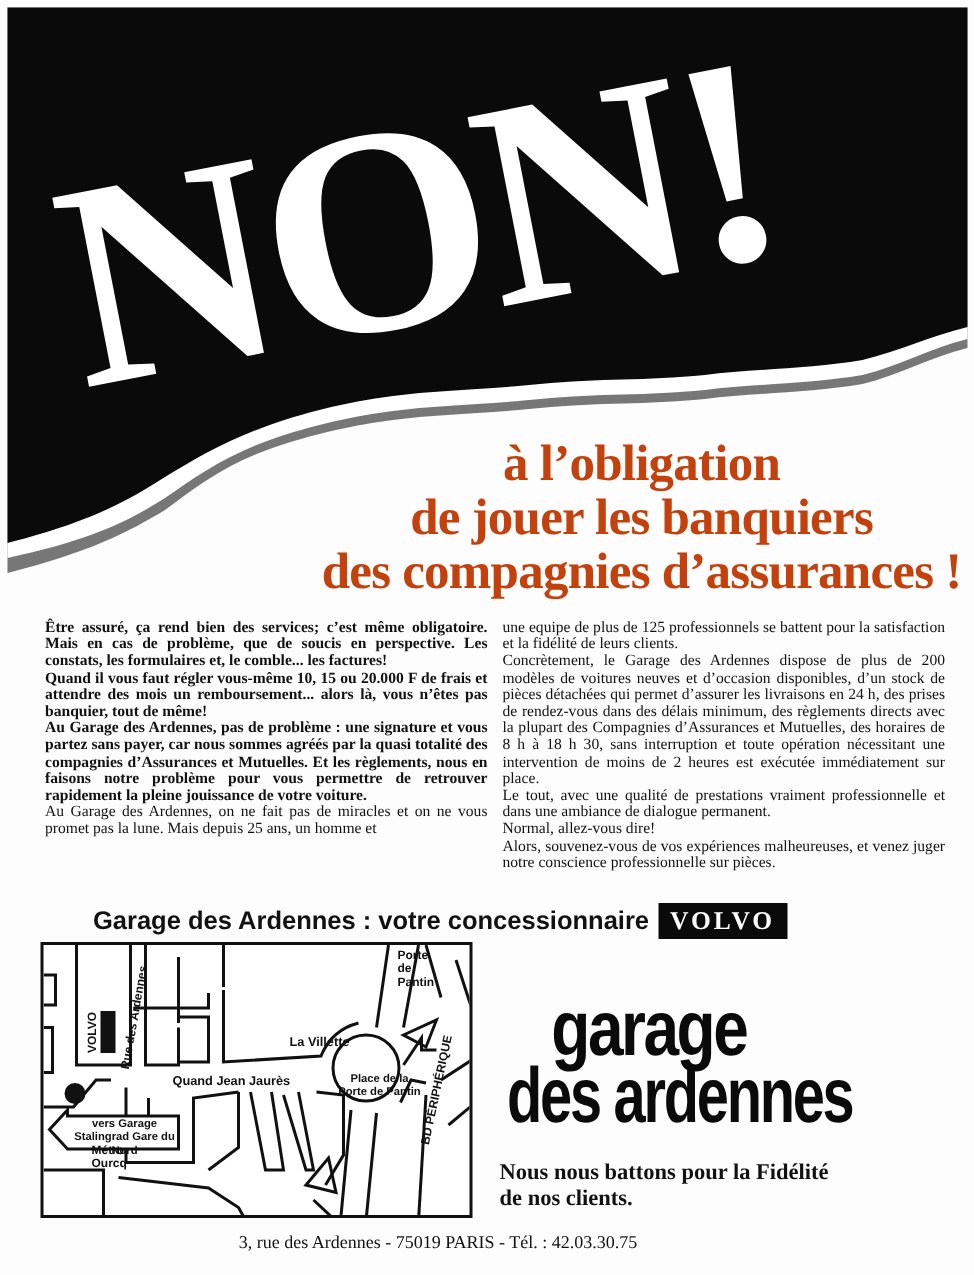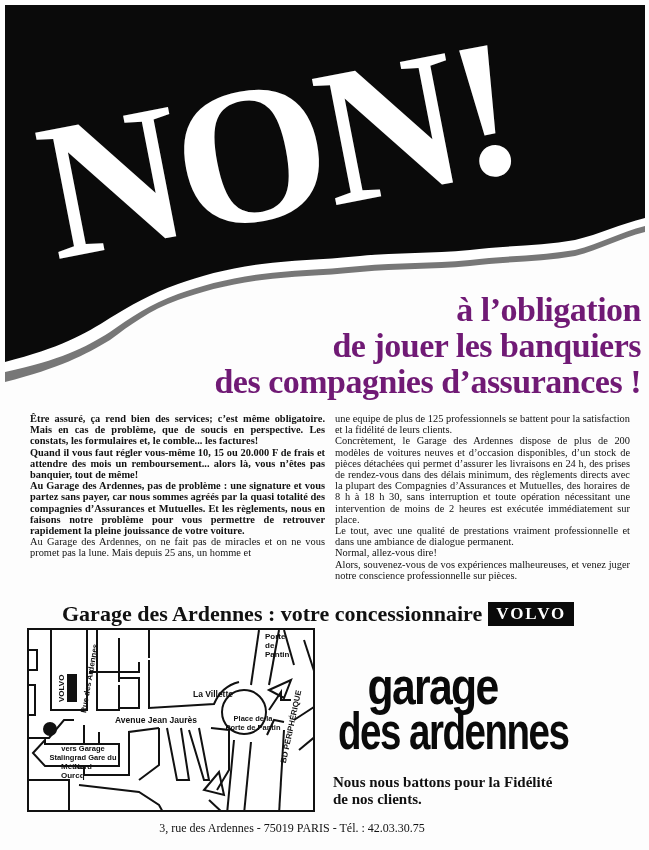--- a/index.html
+++ b/index.html
@@ -9,40 +9,40 @@
   .hero { position: absolute; left: 0; top: 0; width: 649px; height: 420px; }
   .hero svg { position: absolute; left: 0; top: 0; }
   .non {
     position: absolute; left: 62px; top: 95px;
     font-family: "Liberation Serif", serif; font-weight: bold;
     font-size: 196px; line-height: 1; color: #fff; letter-spacing: -6px;
     transform: rotate(-11deg); transform-origin: left bottom;
     white-space: nowrap;
   }
   .subhead {
-    position: absolute; right: 8px; top: 292px; text-align: right;
+    position: absolute; right: 8px; top: 292px; text-align: center;
     font-family: "Liberation Serif", serif; font-weight: bold;
-    font-size: 34px; line-height: 36px; color: #701a75; letter-spacing: -0.5px;
+    font-size: 34px; line-height: 36px; color: #c2410c; letter-spacing: -0.5px;
   }
   .subhead div { white-space: nowrap; }
 
   .body-cols {
     position: absolute; left: 30px; top: 413px; width: 600px; height: 185px;
     display: flex; gap: 10px;
   }
   .col { width: 295px; font-family: Liberation Serif, serif; font-size: 10.4px; line-height: 11.2px; text-align: justify; }
   .col p { margin: 0; }
   .col.bold p { font-weight: bold; }
   .col p.normal { font-weight: normal; }
 
   .dealer-line {
     position: absolute; left: 62px; top: 601px; height: 26px;
     display: flex; align-items: center; gap: 6px;
   }
-  .dealer-text { font-family: Liberation Serif, serif; font-weight: bold; font-size: 22px; white-space: nowrap; }
+  .dealer-text { font-family: Liberation Sans, sans-serif; font-weight: bold; font-size: 17px; white-space: nowrap; }
   .volvo-badge {
     background: #0a0a0a; color: #fff; font-family: "Liberation Serif", serif; font-weight: bold;
     font-size: 17px; letter-spacing: 2px; padding: 2px 8px; line-height: 20px;
   }
 
   .map { position: absolute; left: 27px; top: 628px; width: 288px; height: 184px; border: 2px solid #111; background: #fff; overflow: hidden; }
   .map svg { position: absolute; left: 0; top: 0; }
   .map-label { position: absolute; font-family: "Liberation Sans", sans-serif; font-weight: bold; font-size: 8px; line-height: 9px; color: #111; white-space: nowrap; }
 
   .brand { position: absolute; left: 338px; top: 664px; font-family: "Liberation Sans", sans-serif; font-weight: bold; color: #0a0a0a; text-align: center; }
@@ -148,21 +148,21 @@
   <svg width="90" height="30" viewBox="0 0 90 30" style="position:absolute;left:2px;top:108px;">
     <path d="M2,15 L14,2 L14,6 L88,6 L88,28 L14,28 L14,28 Z" fill="#fff" stroke="#111" stroke-width="2"></path>
   </svg>
 
   <div class="map-label" style="left:28px;top:72px;transform:rotate(-90deg);transform-origin:left top;">VOLVO</div>
   <div class="map-label" style="left:50px;top:82px;transform:rotate(-80deg);transform-origin:left top;">Rue des Ardennes</div>
   <div class="map-label" style="left:132px;top:60px;font-size:8.5px;padding-left:32px;">La Villette</div>
   <div class="map-label" style="left:236px;top:2px;width:30px;white-space:normal;">Porte de Pantin</div>
   <div class="map-label" style="left:196px;top:64px;width:56px;white-space:normal;text-align:center;font-size:7.5px;margin-top:20px;">Place de la Porte de Pantin</div>
   <div class="map-label" style="left:32px;top:84px;width:30px;white-space:normal;margin-top:48px;">Métro Ourcq</div>
-  <div class="map-label" style="left:86px;top:86px;font-size:8.5px;">Avenue Jean Jaurès</div>
+  <div class="map-label" style="left:86px;top:86px;font-size:8.5px;">Quand Jean Jaurès</div>
   <div class="map-label" style="left:250px;top:132px;transform:rotate(-78deg);transform-origin:left top;">BD PÉRIPHÉRIQUE</div>
   <div class="map-label" style="left:14px;top:114px;width:80px;white-space:normal;text-align:center;font-size:7.5px;">vers Garage Stalingrad Gare du Nord</div>
 </div>
 
 <div class="brand">
   <div class="brand-line1">garage</div>
   <div class="brand-line2">des ardennes</div>
 </div>
 
 <div class="slogan">

